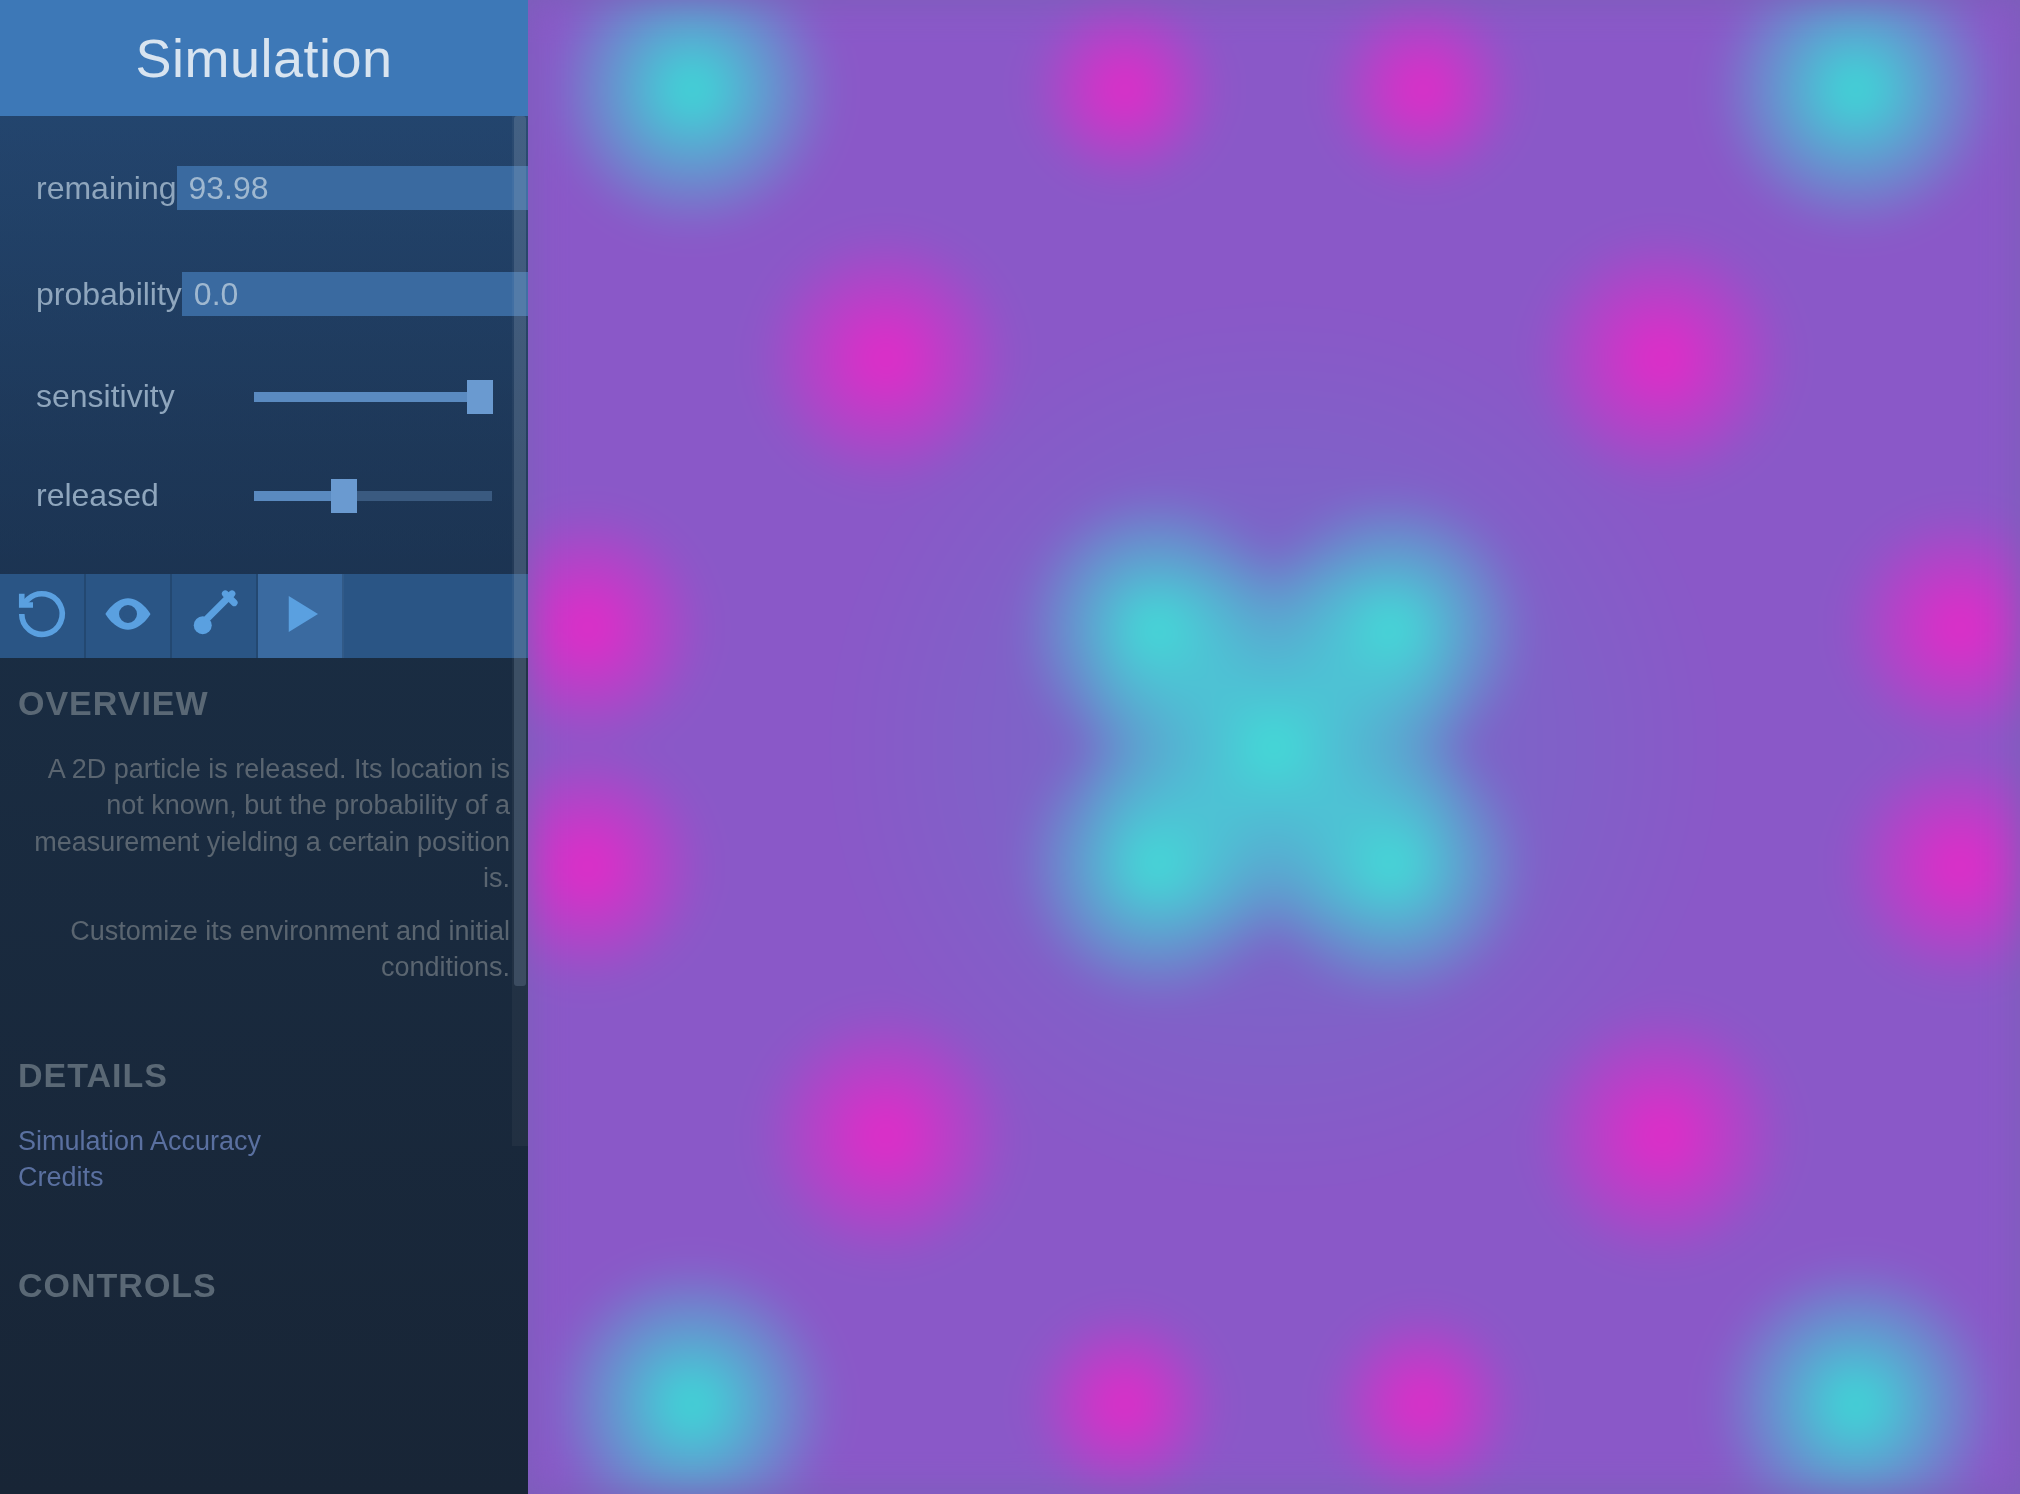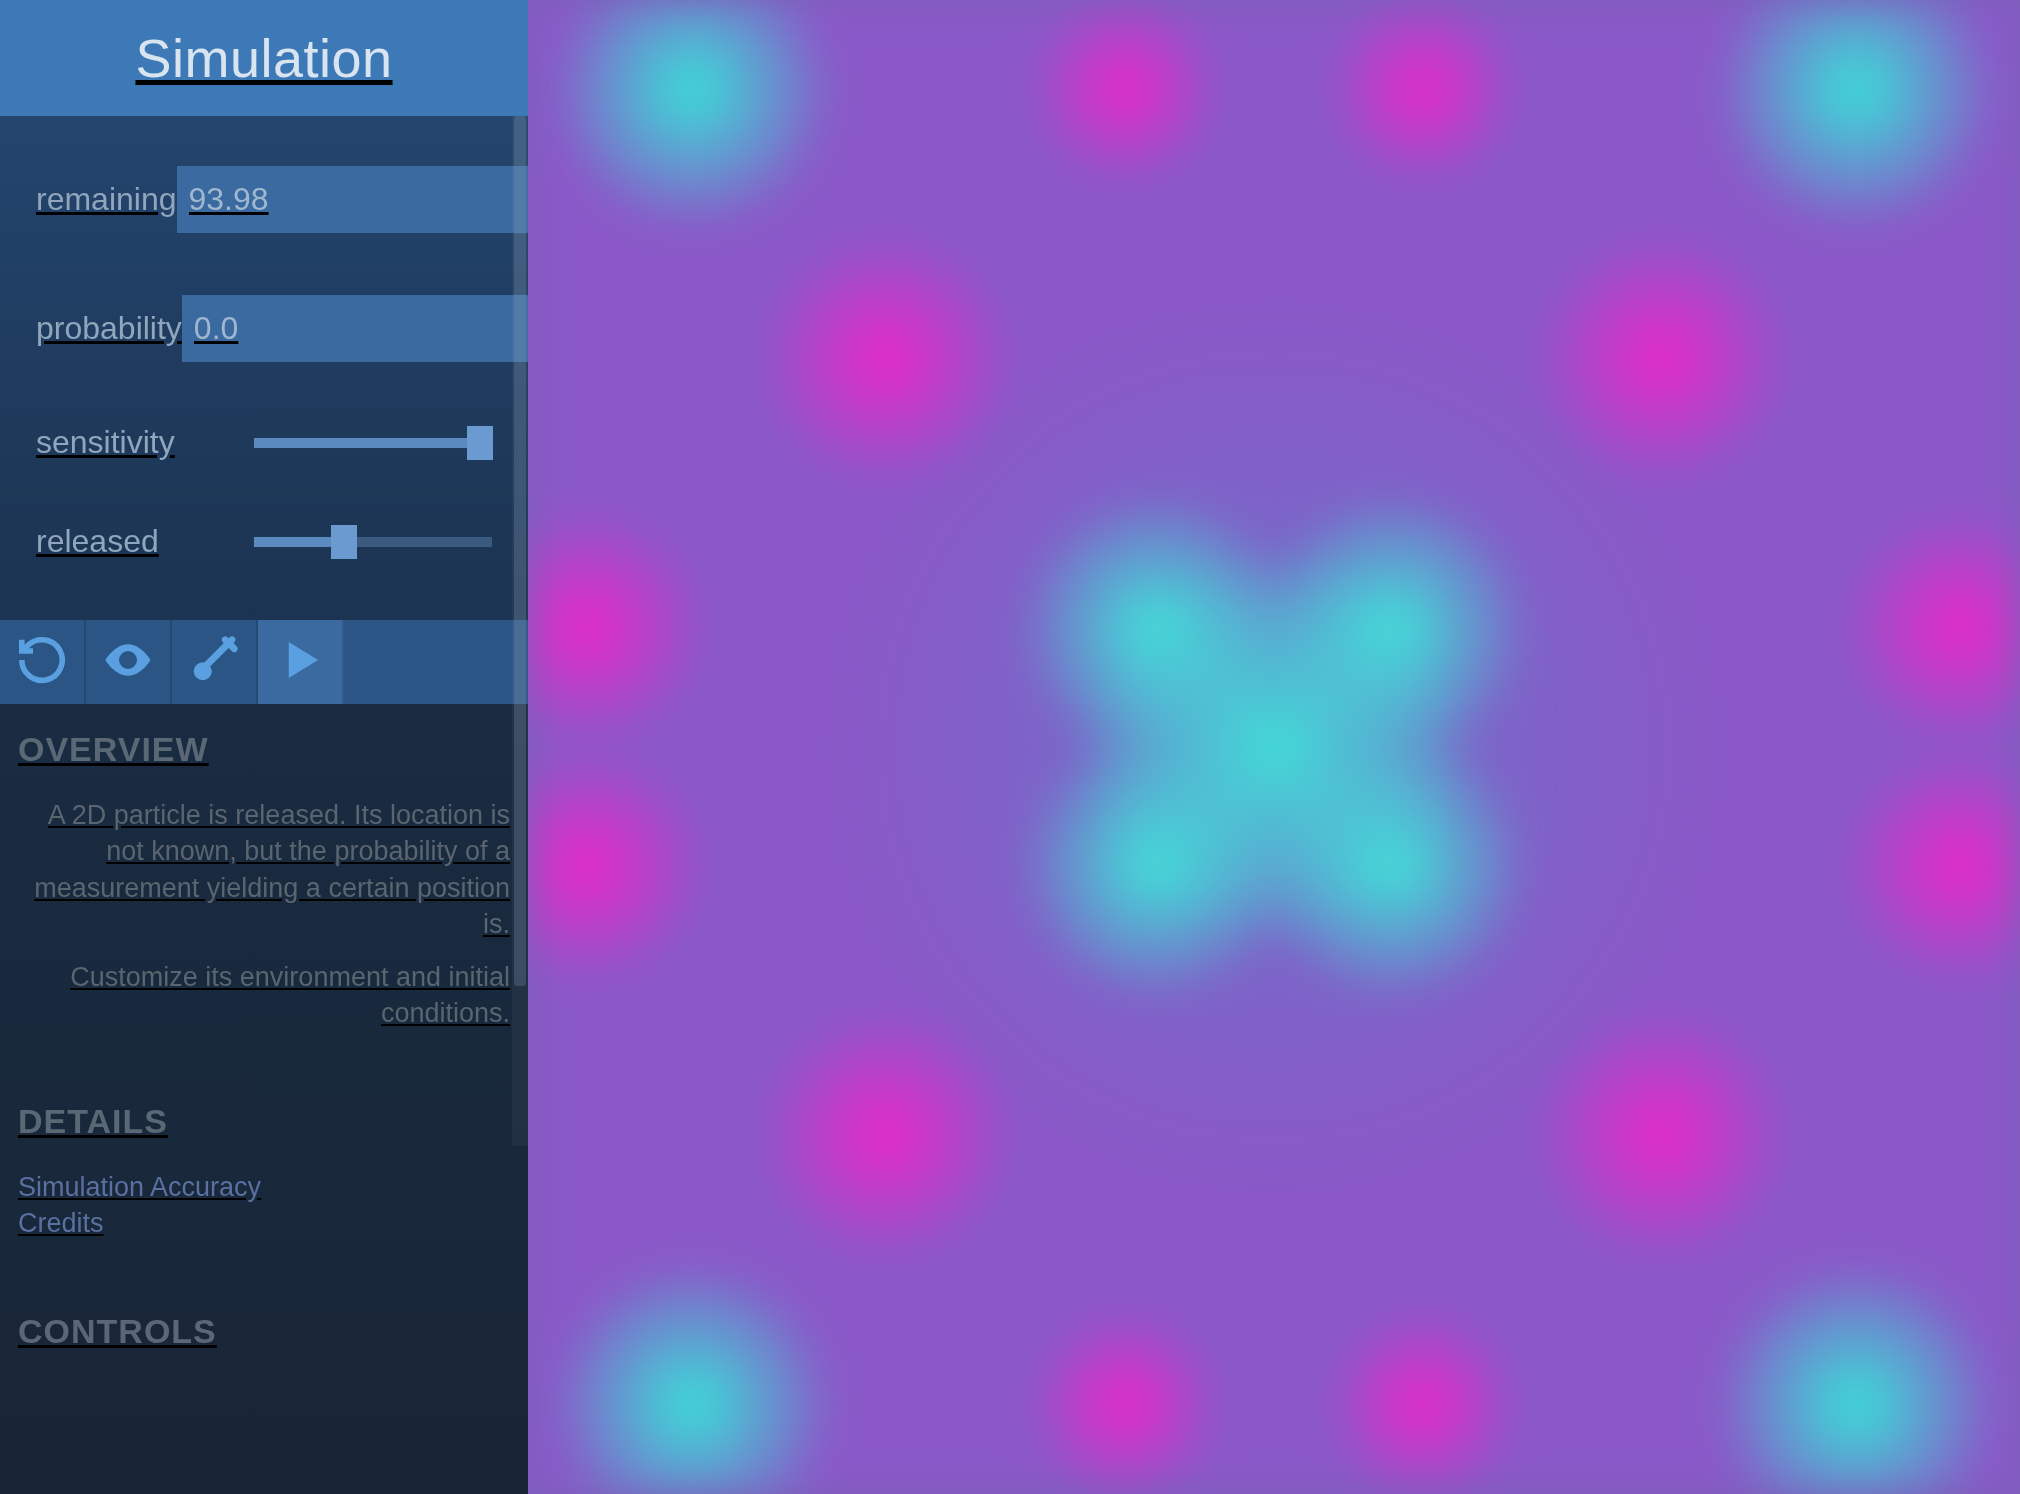--- a/index.html
+++ b/index.html
@@ -7,21 +7,20 @@
     width: 2020px;
     height: 1494px;
     overflow: hidden;
     font-family: -apple-system, BlinkMacSystemFont, "Segoe UI", Helvetica, Arial, sans-serif;
     background: #1a2838;
   }
   .app {
     display: flex;
     width: 100%;
     height: 100%;
-    text-decoration: underline;
   }
   .sidebar {
     width: 528px;
     height: 100%;
     background: linear-gradient(180deg, #1e3a5a 0%, #1a2e45 30%, #182536 100%);
     display: flex;
     flex-direction: column;
     position: relative;
   }
   .sidebar-header {
@@ -48,21 +47,21 @@
   }
   .control-row:last-child { margin-bottom: 30px; }
   .control-label {
     width: 218px;
     color: #8fa6bd;
     font-size: 32px;
     font-weight: 400;
   }
   .control-input {
     flex: 1;
-    height: 67px;
+    height: 44px;
     background: #3a6aa0;
     border: none;
     color: #9fb8d0;
     font-size: 32px;
     padding: 12px 12px;
     outline: none;
   }
   .slider-wrap {
     flex: 1;
     position: relative;

